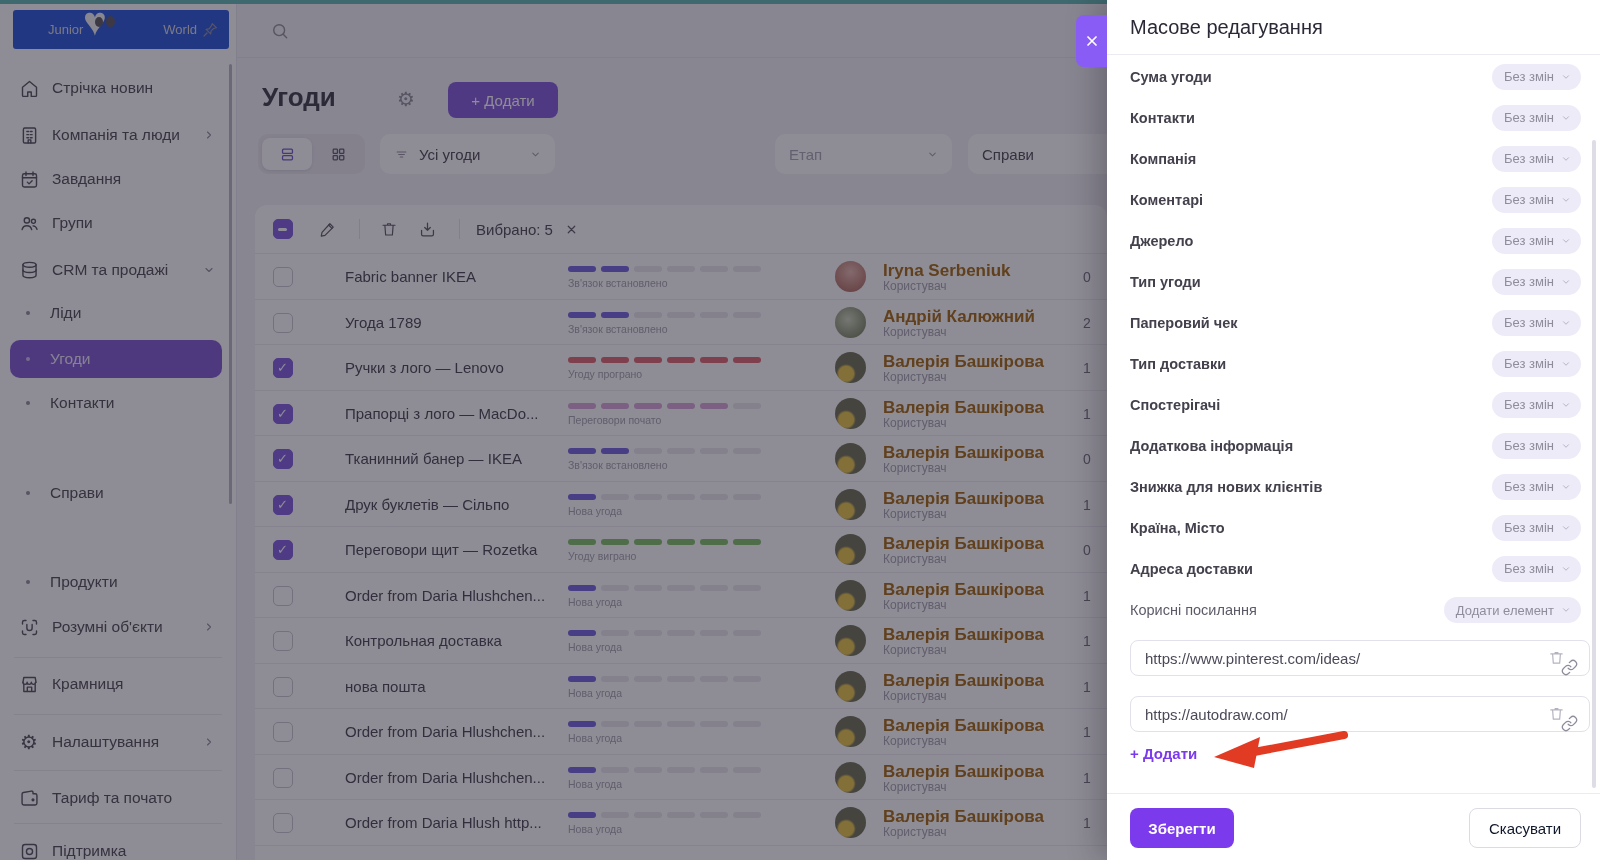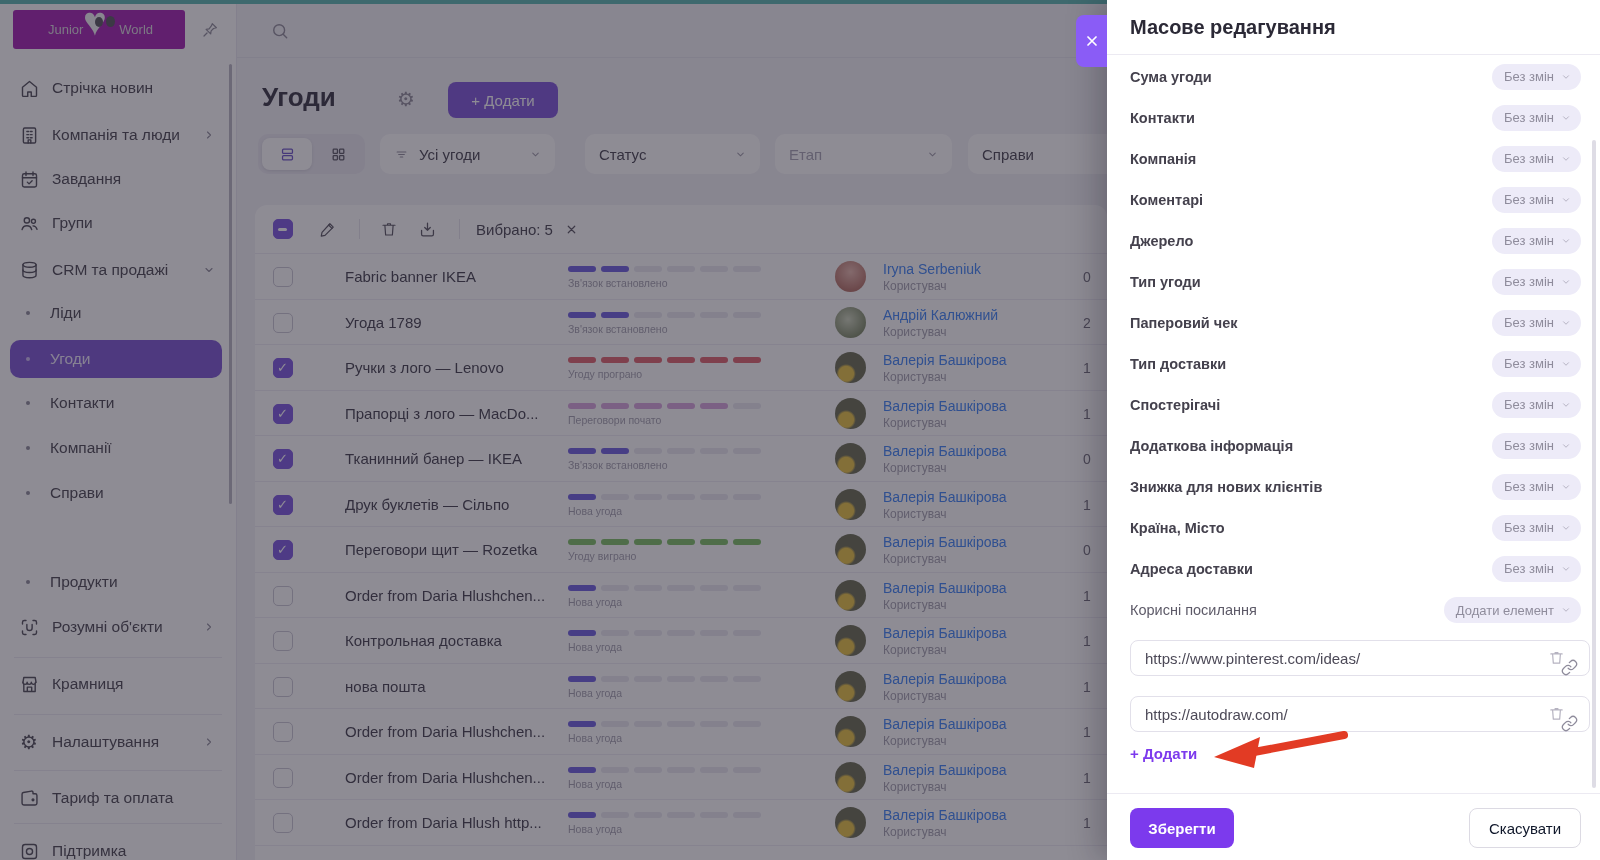--- a/index.html
+++ b/index.html
@@ -4,21 +4,21 @@
 <style>
   html,body{margin:0;padding:0;background:#d8d6de;}
   #app{position:relative;width:1600px;height:860px;overflow:hidden;background:#f3f2f7;
        font-family:"Liberation Sans","DejaVu Sans",sans-serif;-webkit-font-smoothing:antialiased;}
   svg{display:block}
   
   .tealstrip{position:absolute;left:0;top:0;width:1107px;height:4px;background:#59b7af;}
   
   #sidebar{position:absolute;left:0;top:4px;width:237px;height:856px;background:#ffffff;
            border-right:1px solid #e9e7f0;box-sizing:border-box;}
-  .logo-box{position:absolute;left:13px;top:6px;width:172px;height:39px;background:#a21caf;border-radius:3px;}
+  .logo-box{position:absolute;left:13px;top:6px;width:216px;height:39px;background:#1d4ed8;border-radius:3px;}
   .logo-left{position:absolute;left:35px;top:12px;font-size:13px;color:#d9d7de;}
   .logo-right{position:absolute;right:32px;top:12px;font-size:13px;color:#d9d7de;}
   .heart{position:absolute;left:70px;top:-9px;font-size:40px;color:#f3f2f5;line-height:1;}
   .heart i{position:absolute;background:#54525b;border-radius:50%;}
   .heart i.h1{left:12px;top:16px;width:8px;height:10px;}
   .heart i.h2{left:23px;top:15px;width:9px;height:11px;}
   .pin-btn{position:absolute;left:201px;top:17px;color:#8d8a98;}
   .nav-item{position:absolute;left:0;width:237px;height:44px;display:flex;align-items:center;cursor:pointer;}
   .nav-item .nicon{margin-left:18px;width:22px;color:#4c4955;flex:none;display:flex;align-items:center;justify-content:center;}
   .nav-item .nlabel{margin-left:12px;font-size:15.5px;color:#47444f;white-space:nowrap;}
@@ -68,35 +68,35 @@
   .cb.checked::after{content:"✓";position:absolute;left:3px;top:1px;font-size:13px;color:#fff;font-weight:bold;}
   .cb.indet{background:#7a55e0;border-color:#7a55e0;}
   .cb.indet::after{content:"";position:absolute;left:4px;top:8px;width:9px;height:2.5px;background:#fff;border-radius:2px;}
   .row{position:relative;height:45.5px;border-bottom:1px solid #efedf4;box-sizing:border-box;}
   .row .cb{position:absolute;left:18px;top:13px;}
   .row .rname{position:absolute;left:90px;top:14px;font-size:15px;color:#3f3c4a;white-space:nowrap;}
   .row .stage{position:absolute;left:313px;top:12px;display:flex;gap:5px;}
   .row .stage i{display:block;width:28px;height:6px;border-radius:3px;}
   .row .stage-label{position:absolute;left:313px;top:23px;font-size:10.5px;color:#a29fae;white-space:nowrap;}
   .row .avatar{position:absolute;left:580px;top:7px;width:31px;height:31px;border-radius:50%;}
-  .row .oname{position:absolute;left:628px;top:7px;font-size:14px;font-weight:400;color:#3b82f6;white-space:nowrap;}
+  .row .oname{position:absolute;left:628px;top:7px;font-size:17px;font-weight:700;color:#a16207;white-space:nowrap;}
   .row .orole{position:absolute;left:628px;top:25px;font-size:12px;color:#a29fae;}
   .row .count{position:absolute;left:828px;top:15px;font-size:14px;color:#6d6a78;}
   .av-iryna{background:radial-gradient(circle at 50% 35%,#e8b7ac,#b56f64 75%);}
   .av-andrii{background:radial-gradient(circle at 42% 40%,#ccd3ba,#76835f 78%);}
   .av-valeriia{background:radial-gradient(circle at 36% 70%,#e9c33f 0 25%,#66694f 33% 100%);}
   
   .overlay{position:absolute;left:0;top:0;width:1107px;height:860px;background:rgba(38,35,50,.52);z-index:40;}
   
   .panel{position:absolute;left:1107px;top:0;width:493px;height:860px;background:#fff;z-index:50;
          box-shadow:-10px 0 28px rgba(20,16,30,.25);}
   .close-tab{position:absolute;left:1076px;top:15px;width:31px;height:52px;background:#8a5cf6;
          border-radius:8px 0 0 8px;z-index:51;display:flex;align-items:center;justify-content:center;
          color:#fff;cursor:pointer;}
-  .p-title{position:absolute;left:23px;top:16px;font-size:20px;font-weight:700;color:#2b2936;}
+  .p-title{position:absolute;left:23px;top:16px;font-size:20px;font-weight:400;color:#2b2936;}
   .p-div{position:absolute;left:0;top:54px;width:493px;height:1px;background:#eceaf2;}
   .fields{position:absolute;left:0;top:56px;width:493px;}
   .pfield{height:41px;display:flex;align-items:center;padding:0 19px 0 23px;}
   .plabel{font-size:14.5px;font-weight:600;color:#44414d;}
   .pill{margin-left:auto;display:inline-flex;align-items:center;gap:7px;height:26px;padding:0 10px 0 12px;
         background:#edebf8;border-radius:13px;font-size:13px;color:#8f8c9c;cursor:pointer;}
   .pill .pchev{color:#b7b4c4;}
   .links-head{position:absolute;left:0;top:589px;width:493px;height:42px;display:flex;align-items:center;
         padding:0 19px 0 23px;box-sizing:border-box;}
   .links-label{font-size:14.5px;font-weight:500;color:#5d5a68;}
@@ -199,24 +199,20 @@
       <span class="slabel">Ліди</span>
     </div>
     <div class="nav-sub active" style="top:336px">
       <span class="dot"></span>
       <span class="slabel">Угоди</span>
     </div>
     <div class="nav-sub" style="top:380px">
       <span class="dot"></span>
       <span class="slabel">Контакти</span>
     </div>
-    <div class="nav-sub" style="top:425px">
-      <span class="dot"></span>
-      <span class="slabel">Компанії</span>
-    </div>
     <div class="nav-sub" style="top:470px">
       <span class="dot"></span>
       <span class="slabel">Справи</span>
     </div>
     <div class="nav-sub" style="top:559px">
       <span class="dot"></span>
       <span class="slabel">Продукти</span>
     </div>
 
     <div class="nav-item" style="top:601px">
@@ -255,21 +251,21 @@
         </span>
     </div>
     <div class="sdivider" style="top:766px"></div>
     <div class="nav-item" style="top:772px">
       <span class="nicon">
           <svg width="21" height="21" viewBox="0 0 24 24" fill="none" stroke="currentColor" stroke-width="1.6" stroke-linecap="round" stroke-linejoin="round">
             <path d="M16 6.5V5a1.5 1.5 0 0 0-1.8-1.5L5 5.2A2 2 0 0 0 3.5 7.2v10.3a2 2 0 0 0 2 2h13a2 2 0 0 0 2-2v-9a2 2 0 0 0-2-2z"></path>
             <circle cx="16" cy="13.5" r="1"></circle>
           </svg>
         </span>
-      <span class="nlabel">Тариф та оплата</span>
+      <span class="nlabel">Тариф та почато</span>
     </div>
     <div class="sdivider" style="top:819px"></div>
     <div class="nav-item" style="top:825px">
       <span class="nicon">
           <svg width="21" height="21" viewBox="0 0 24 24" fill="none" stroke="currentColor" stroke-width="1.6" stroke-linecap="round" stroke-linejoin="round">
             <rect x="4" y="4" width="16" height="16" rx="3"></rect>
             <circle cx="12" cy="12" r="3.5"></circle>
           </svg>
         </span>
       <span class="nlabel">Підтримка</span>
@@ -307,28 +303,20 @@
           </svg>
         </span>
     </div>
     <div class="fpill" style="left:143px;width:175px">
       <span style="margin-right:10px;color:#8e8b99">
           <svg width="15" height="15" viewBox="0 0 24 24" fill="none" stroke="currentColor" stroke-width="1.8" stroke-linecap="round">
             <path d="M5 8h14M7.5 12h9M10 16h4"></path>
           </svg>
         </span>
       <span>Усі угоди</span>
-      <span class="fchev">
-          <svg width="11" height="11" viewBox="0 0 24 24" fill="none" stroke="currentColor" stroke-width="2.2" stroke-linecap="round">
-            <path d="M6 9l6 6 6-6"></path>
-          </svg>
-        </span>
-    </div>
-    <div class="fpill" style="left:348px;width:175px">
-      <span>Статус</span>
       <span class="fchev">
           <svg width="11" height="11" viewBox="0 0 24 24" fill="none" stroke="currentColor" stroke-width="2.2" stroke-linecap="round">
             <path d="M6 9l6 6 6-6"></path>
           </svg>
         </span>
     </div>
     <div class="fpill muted" style="left:538px;width:177px">
       <span>Етап</span>
       <span class="fchev">
           <svg width="11" height="11" viewBox="0 0 24 24" fill="none" stroke="currentColor" stroke-width="2.2" stroke-linecap="round">

